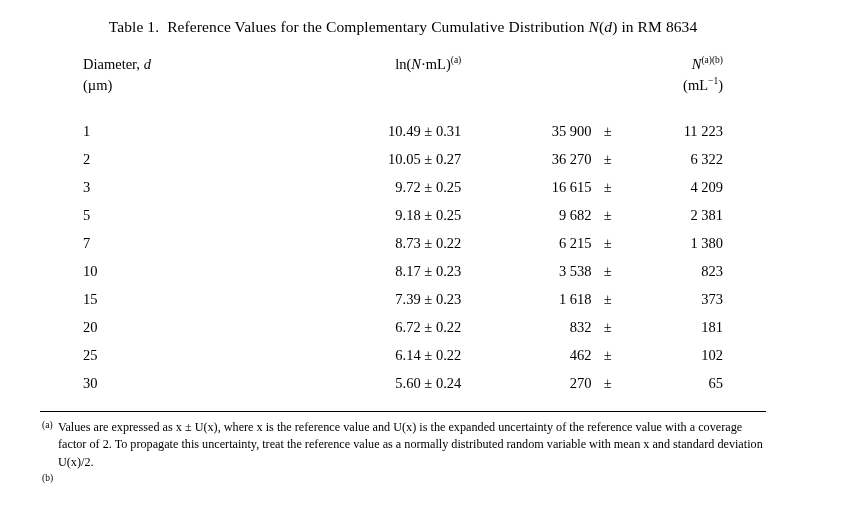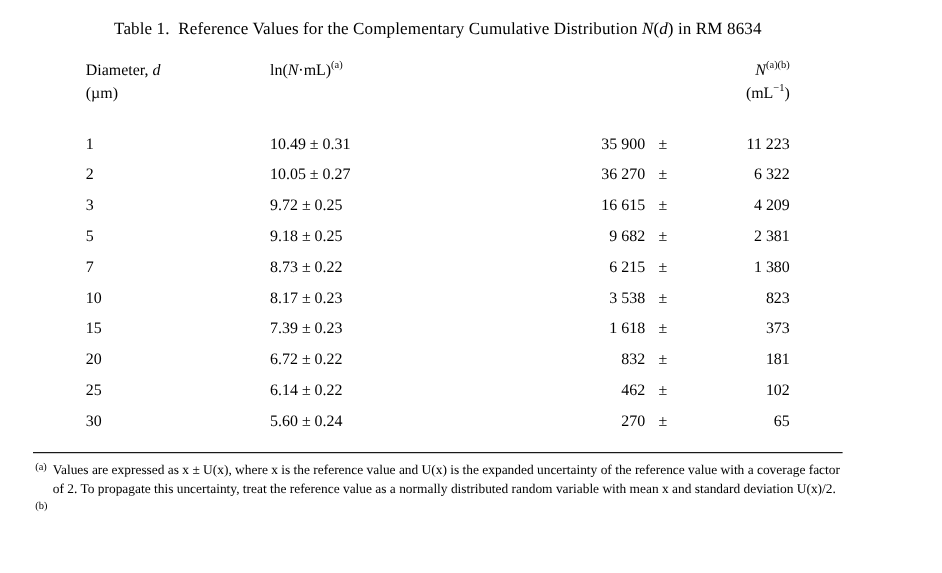--- a/index.html
+++ b/index.html
@@ -12,21 +12,21 @@
     background: #ffffff;
     font-family: "Liberation Serif", serif;
     color: #000000;
     overflow: hidden;
   }
   .page {
     position: relative;
     width: 796px;
     height: 521px;
     box-sizing: border-box;
-    padding: 14px 18px 0 18px;
+    padding: 14px 18px 0 28px;
   }
   .table-caption {
     text-align: center;
     font-size: 15.5px;
     margin-top: 4px;
     margin-bottom: 18px;
     letter-spacing: 0.1px;
   }
   .table-caption .it { font-style: italic; }
 
@@ -58,21 +58,21 @@
   table.maintable td {
     font-size: 14.5px;
     padding: 5.5px 0;
     vertical-align: baseline;
   }
   .c-diam {
     text-align: left;
     width: 135px;
   }
   .c-ln {
-    text-align: left;
+    text-align: right;
     width: 170px;
     white-space: nowrap;
   }
   .c-nval {
     text-align: right;
     width: 105px;
     white-space: nowrap;
   }
   .c-pm {
     text-align: center;

